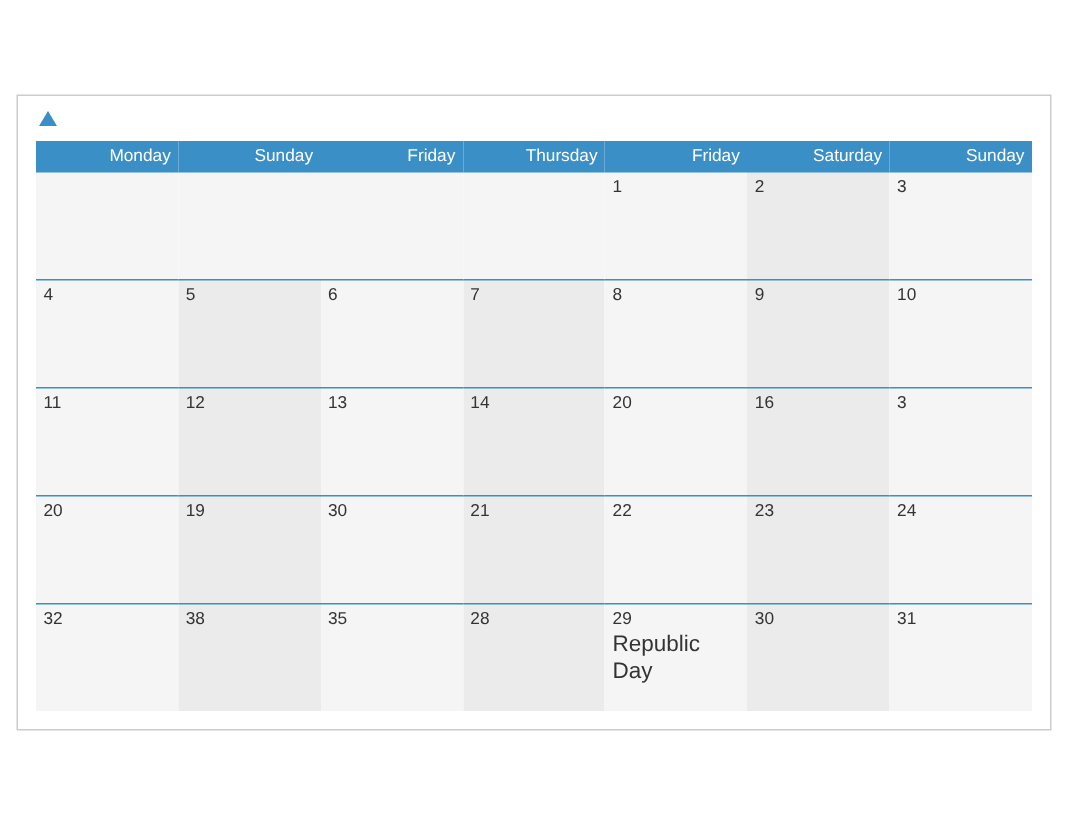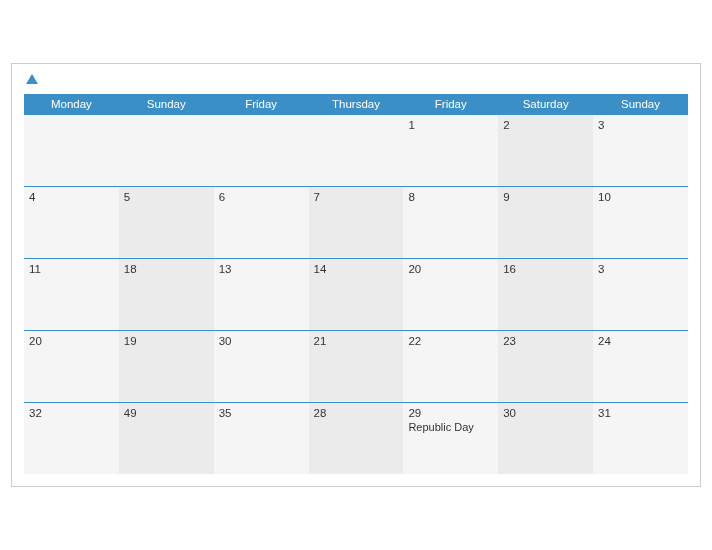--- a/index.html
+++ b/index.html
@@ -67,21 +67,21 @@
     .calendar-grid {
       width: 100%;
       border-collapse: collapse;
     }
     .calendar-grid thead tr th {
       background-color: #3a8fc7;
       color: #fff;
       font-size: 11.5px;
       font-weight: normal;
       padding: 4px 5px;
-      text-align: center;
+      text-align: right;
       border: none;
     }
     .calendar-grid tbody tr {
       border-top: 1.5px solid #3a8fc7;
     }
     .calendar-grid tbody tr td {
       width: calc(100% / 7);
       height: 72px;
       vertical-align: top;
       padding: 4px 5px;
@@ -91,21 +91,21 @@
       border: none;
     }
     .calendar-grid tbody tr td:nth-child(even) {
       background: #ebebeb;
     }
     .day-num {
       font-size: 11.5px;
       color: #333;
     }
     .holiday-label {
-      font-size: 11px;
+      font-size: 15px;
       color: #333;
       margin-top: 2px;
       line-height: 1.2;
     }
     .empty-cell {
       background: #f5f5f5 !important;
     }
   </style>
 </head>
 <body>
@@ -176,21 +176,21 @@
           </td>
           <td>
             <div class="day-num">10</div>
           </td>
         </tr>
         <tr>
           <td>
             <div class="day-num">11</div>
           </td>
           <td>
-            <div class="day-num">18</div>
+            <div class="day-num">12</div>
           </td>
           <td>
             <div class="day-num">13</div>
           </td>
           <td>
             <div class="day-num">14</div>
           </td>
           <td>
             <div class="day-num">20</div>
           </td>
@@ -222,21 +222,21 @@
           </td>
           <td>
             <div class="day-num">24</div>
           </td>
         </tr>
         <tr>
           <td>
             <div class="day-num">32</div>
           </td>
           <td>
-            <div class="day-num">49</div>
+            <div class="day-num">38</div>
           </td>
           <td>
             <div class="day-num">35</div>
           </td>
           <td>
             <div class="day-num">28</div>
           </td>
           <td>
             <div class="day-num">29</div>
             <div class="holiday-label">Republic Day</div>

